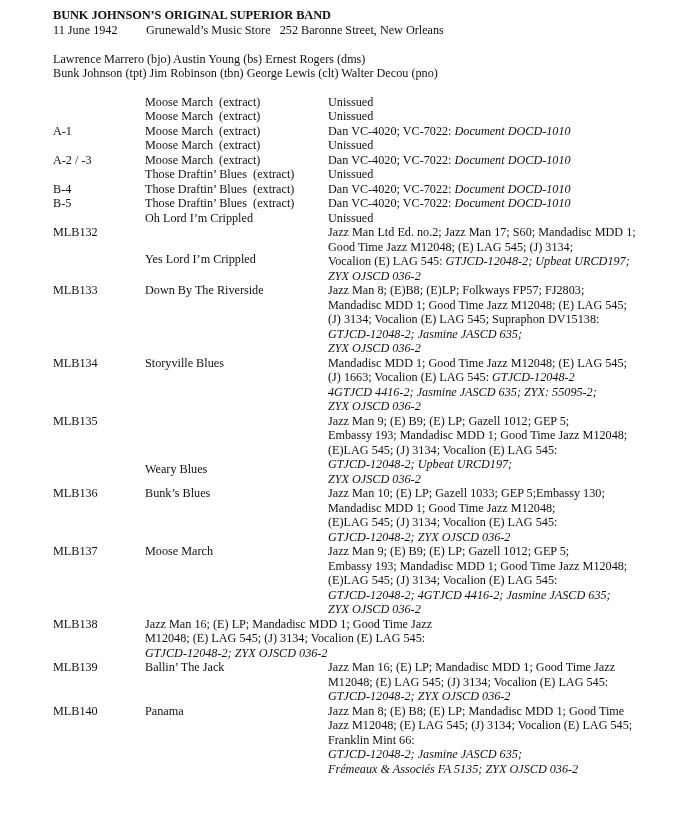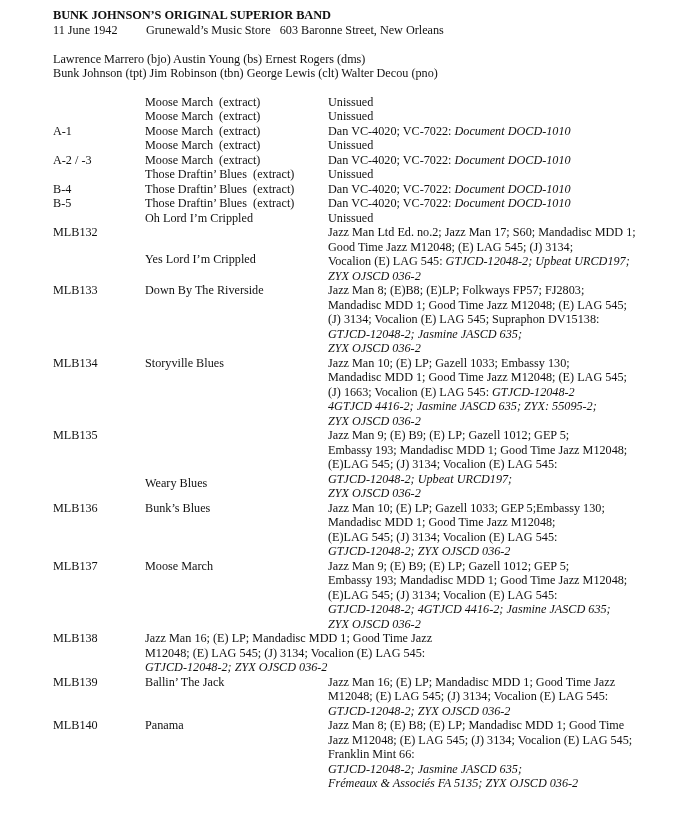--- a/index.html
+++ b/index.html
@@ -21,21 +21,21 @@
   .issue-line { display: block; white-space: nowrap; }
   .it { font-style: italic; }
 </style>
 </head>
 <body>
 
 <div class="page">
   <div class="title">BUNK JOHNSON’S ORIGINAL SUPERIOR BAND</div>
   <div class="dateline">
     <span class="date">11 June 1942</span>
-    <span class="location" style="white-space:pre">Grunewald’s Music Store   603 Baronne Street, New Orleans</span>
+    <span class="location" style="white-space:pre">Grunewald’s Music Store   252 Baronne Street, New Orleans</span>
   </div>
   <div class="personnel">
     <div>Lawrence Marrero (bjo) Austin Young (bs) Ernest Rogers (dms)</div>
     <div>Bunk Johnson (tpt) Jim Robinson (tbn) George Lewis (clt) Walter Decou (pno)</div>
   </div>
   <div class="sessions" id="sessions">
       <div class="row">
         <div class="col-matrix"></div>
         <div class="col-title" style="white-space: pre;">Moose March  (extract)</div>
         <div class="col-issues">
@@ -116,21 +116,20 @@
           <span class="issue-line"><span>Mandadisc MDD 1; Good Time Jazz M12048; (E) LAG 545;</span></span>
           <span class="issue-line"><span>(J) 3134; Vocalion (E) LAG 545; Supraphon DV15138:</span></span>
           <span class="issue-line"><span class="it">GTJCD-12048-2; Jasmine JASCD 635;</span></span>
           <span class="issue-line"><span class="it">ZYX OJSCD 036-2</span></span>
         </div>
       </div>
       <div class="row">
         <div class="col-matrix">MLB134</div>
         <div class="col-title" style="white-space: pre;">Storyville Blues</div>
         <div class="col-issues">
-          <span class="issue-line"><span>Jazz Man 10; (E) LP; Gazell 1033; Embassy 130;</span></span>
           <span class="issue-line"><span>Mandadisc MDD 1; Good Time Jazz M12048; (E) LAG 545;</span></span>
           <span class="issue-line"><span>(J) 1663; Vocalion (E) LAG 545: </span><span class="it">GTJCD-12048-2</span></span>
           <span class="issue-line"><span class="it">4GTJCD 4416-2; Jasmine JASCD 635; ZYX: 55095-2;</span></span>
           <span class="issue-line"><span class="it">ZYX OJSCD 036-2</span></span>
         </div>
       </div>
       <div class="row">
         <div class="col-matrix">MLB135</div>
         <div class="col-title" style="white-space: pre; margin-top: 48px;">Weary Blues</div>
         <div class="col-issues">

